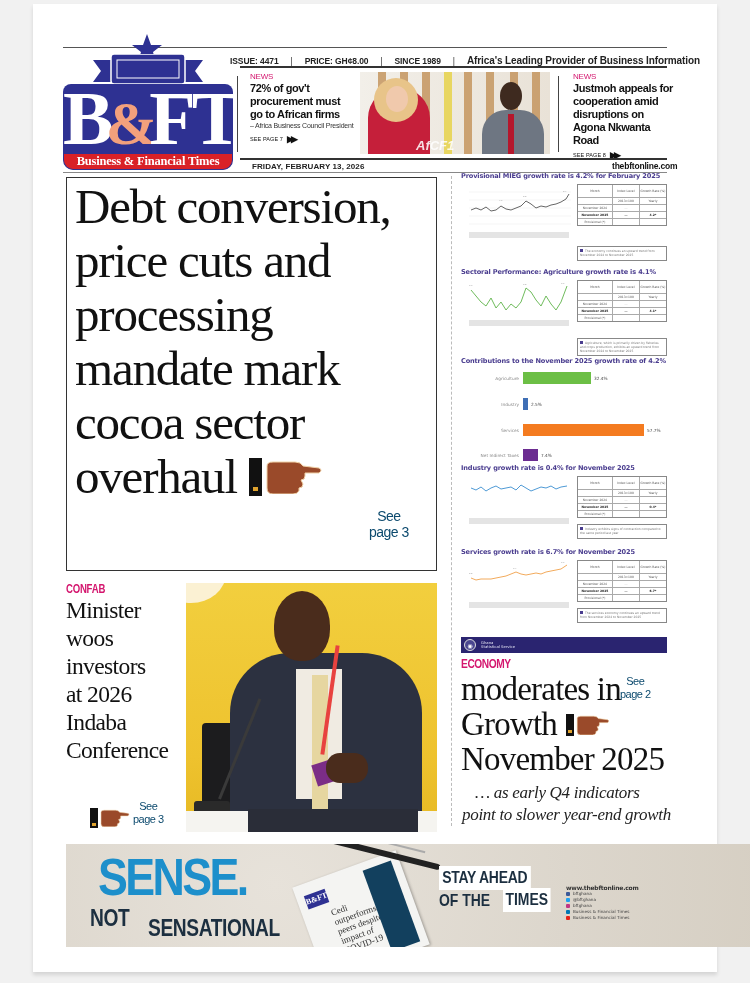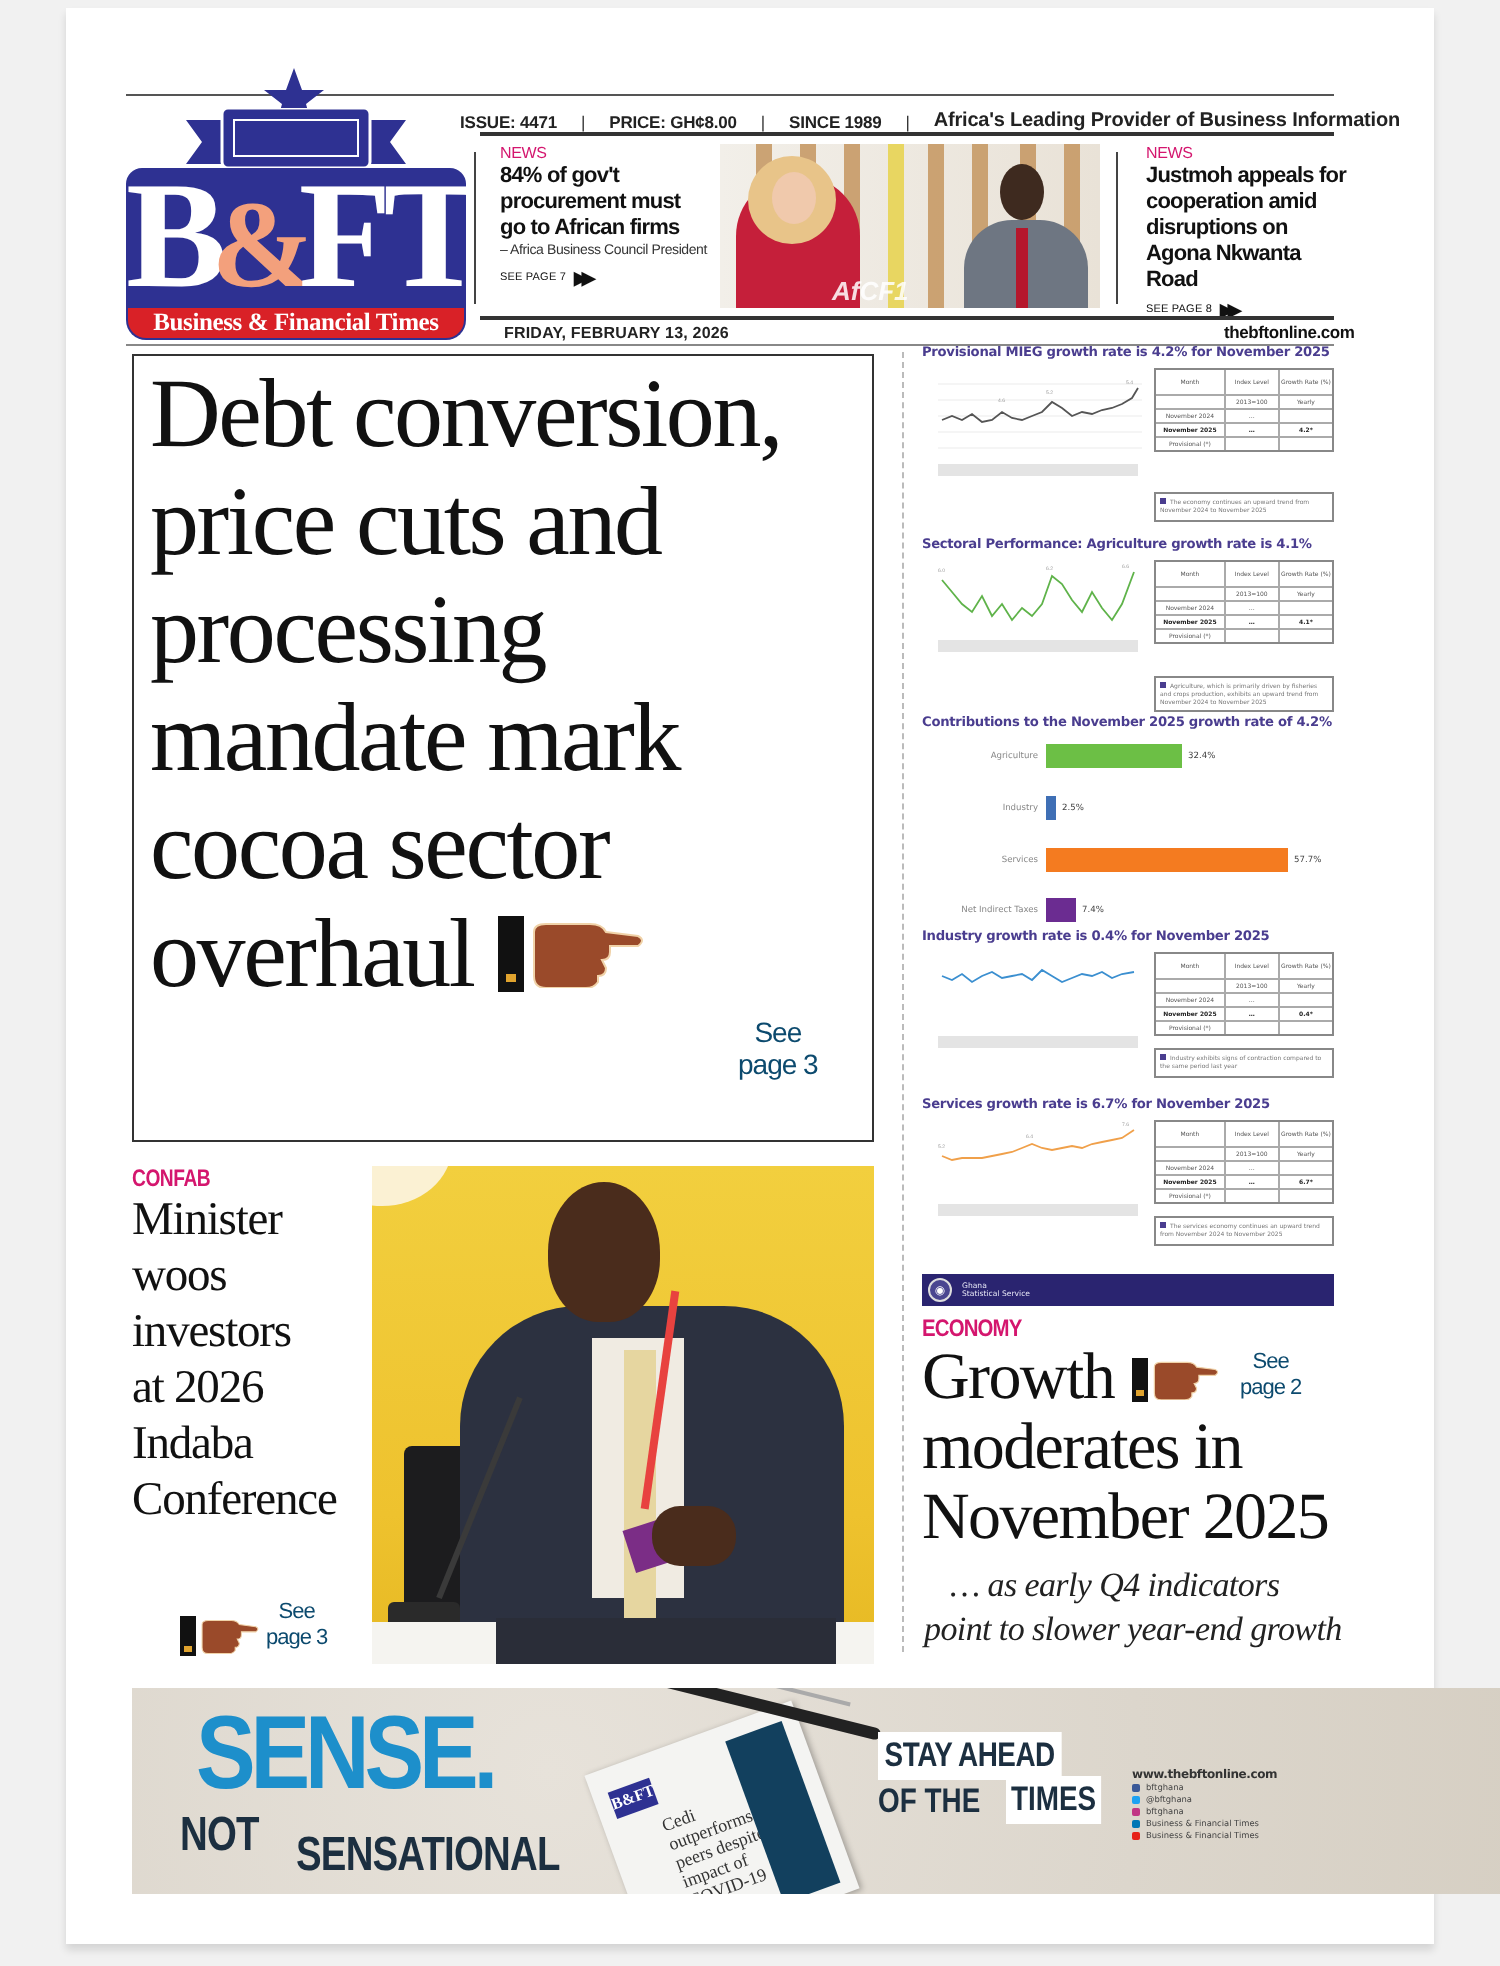--- a/index.html
+++ b/index.html
@@ -199,21 +199,21 @@
     <rect x="24" y="6" width="62" height="18" fill="#2e3192" stroke="#fff" stroke-width="1"></rect>
   </svg>
   <div class="block"></div>
   <div class="letters"><span>B</span><span class="amp">&amp;</span><span>FT</span></div>
   <div class="ribbon">Business &amp; Financial Times</div>
 </div>
 
 <div class="vline-a"></div>
 <div class="teaser teaser-left">
   <div class="kicker">NEWS</div>
-  <div class="head">84% of gov't procurement must go to African firms</div>
+  <div class="head">72% of gov't procurement must go to African firms</div>
   <div class="attrib">– Africa Business Council President</div>
   <div class="seepage">
     <span>SEE PAGE 7</span>
     <span class="arrows">▶▶</span>
   </div>
 </div>
 
 <div class="hero-photo">
   <div class="slat" style="left:18px"></div>
   <div class="slat" style="left:40px"></div>
@@ -266,21 +266,21 @@
   </div>
   <div class="see-page" style="left:302px;top:330px;">
     <div>See</div>
     <div>page 3</div>
   </div>
 </div>
 
 <div class="col-dots"></div>
 
 <div class="panel" style="top:172px;height:92px;">
-  <div class="info-title">Provisional MIEG growth rate is 4.2% for November 2025</div>
+  <div class="info-title">Provisional MIEG growth rate is 4.2% for February 2025</div>
   <div class="mini-chart" style="top:12px;height:56px;">
     <svg width="112" height="56" viewBox="0 0 112 56">
       <g stroke="#ddd" stroke-width="0.3">
         <line x1="8" y1="8" x2="110" y2="8"></line>
           <line x1="8" y1="16" x2="110" y2="16"></line>
           <line x1="8" y1="24" x2="110" y2="24"></line>
         <line x1="8" y1="32" x2="110" y2="32"></line>
           <line x1="8" y1="40" x2="110" y2="40"></line>
       </g>
       <polyline fill="none" stroke="#555" stroke-width="0.9" points="10,26 15,24 20,26 25,23 30,27 35,26 40,22 45,25 50,26 55,24 60,22 65,17 70,20 75,24 80,22 85,23 90,21 95,20 100,18 105,15 108,10"></polyline>
@@ -475,30 +475,30 @@
 <div class="gss-band">
   <div class="seal">◉</div>
   <div class="txt">
     <div>Ghana</div>
     <div>Statistical Service</div>
   </div>
 </div>
 
 <div class="econ-kicker">ECONOMY</div>
 <div class="econ-head">
+  <div>moderates in</div>
   <div style="display:flex;align-items:center;">
     <span>Growth</span>
     <span class="pointer" style="margin-left:9px;">
       <span class="bar" style="width:8px;height:22px;"></span>
       <svg class="hand" width="34" height="20" viewBox="0 0 58 34" style="margin-left:2px;">
         <path d="M2,6 Q2,2 8,2 L30,2 Q36,2 38,6 L54,8 Q58,10 54,13 L40,13 L40,16 Q40,20 36,20 L38,24 Q38,28 34,28 L34,31 Q32,34 28,34 L8,34 Q2,34 2,28 Z" fill="#9a4a2a" stroke="#f0d2a8" stroke-width="1"></path>
       </svg>
     </span>
   </div>
-  <div>moderates in</div>
   <div>November 2025</div>
 </div>
 <div class="see-page" style="left:620px;top:675px;font-size:11px;line-height:13px;">
   <div>See</div>
   <div>page 2</div>
 </div>
 <div class="econ-sub">
   <div class="l1">… as early Q4 indicators</div>
   <div>point to slower year-end growth</div>
 </div>

